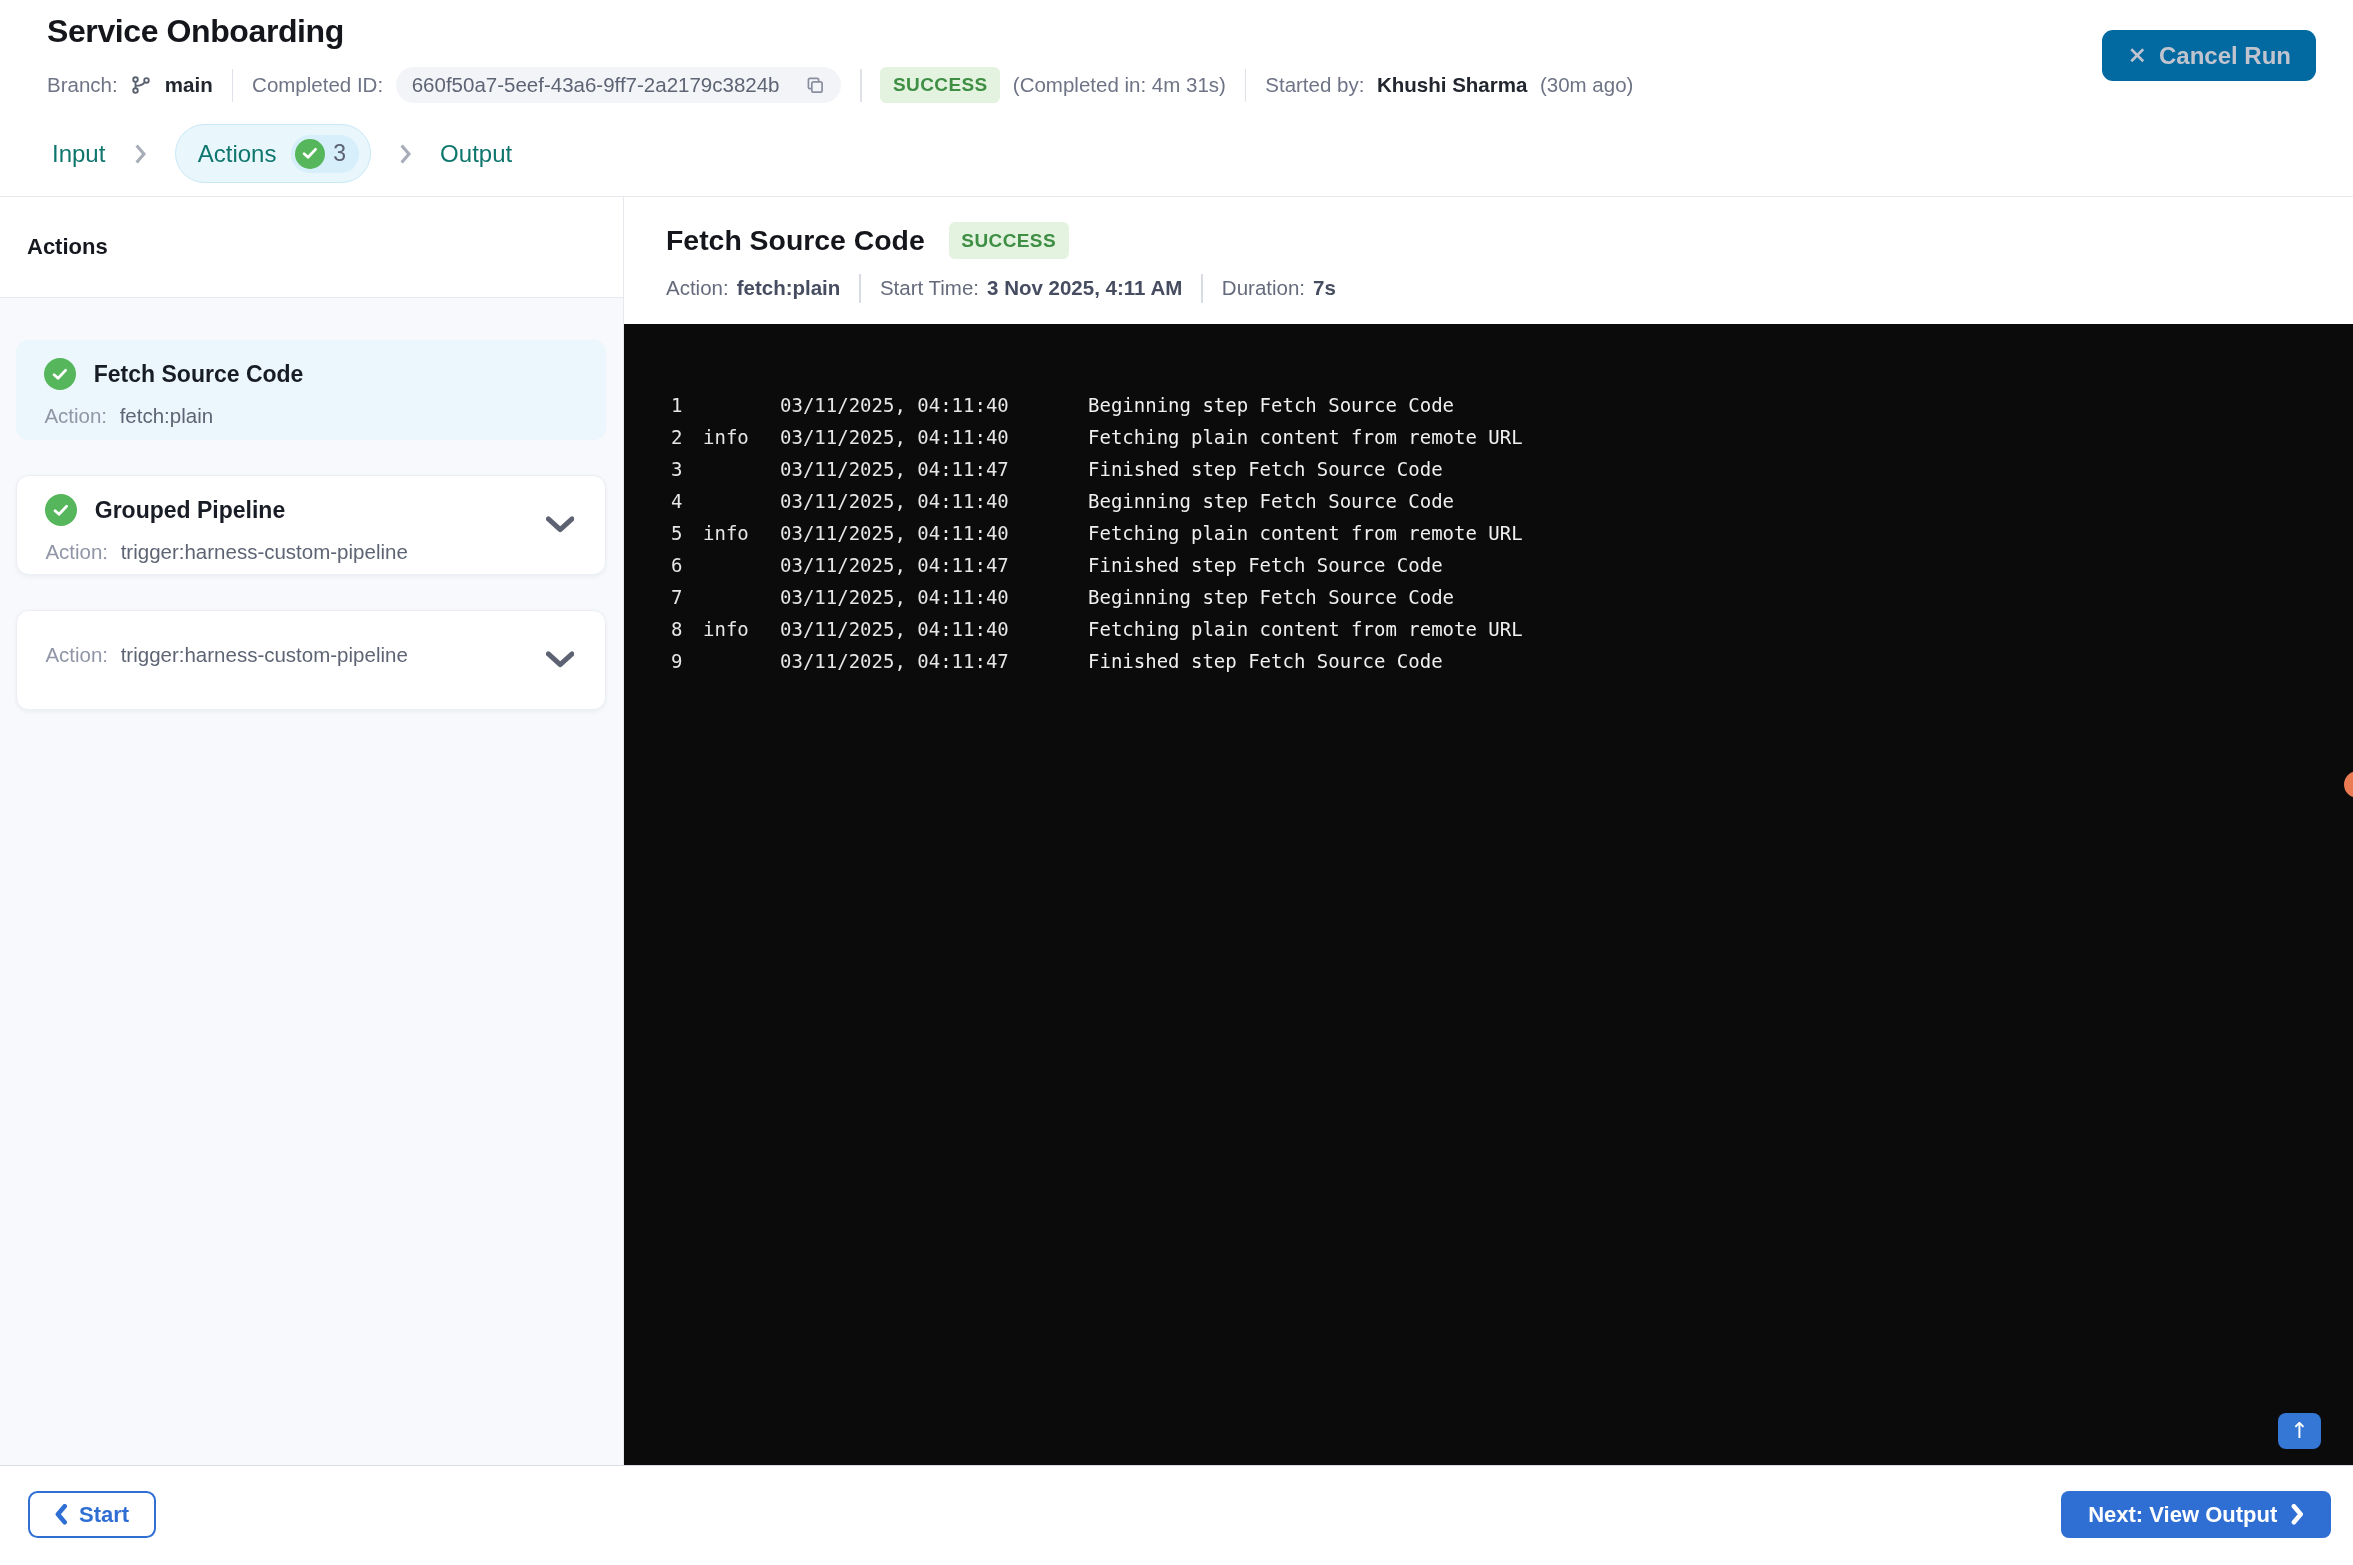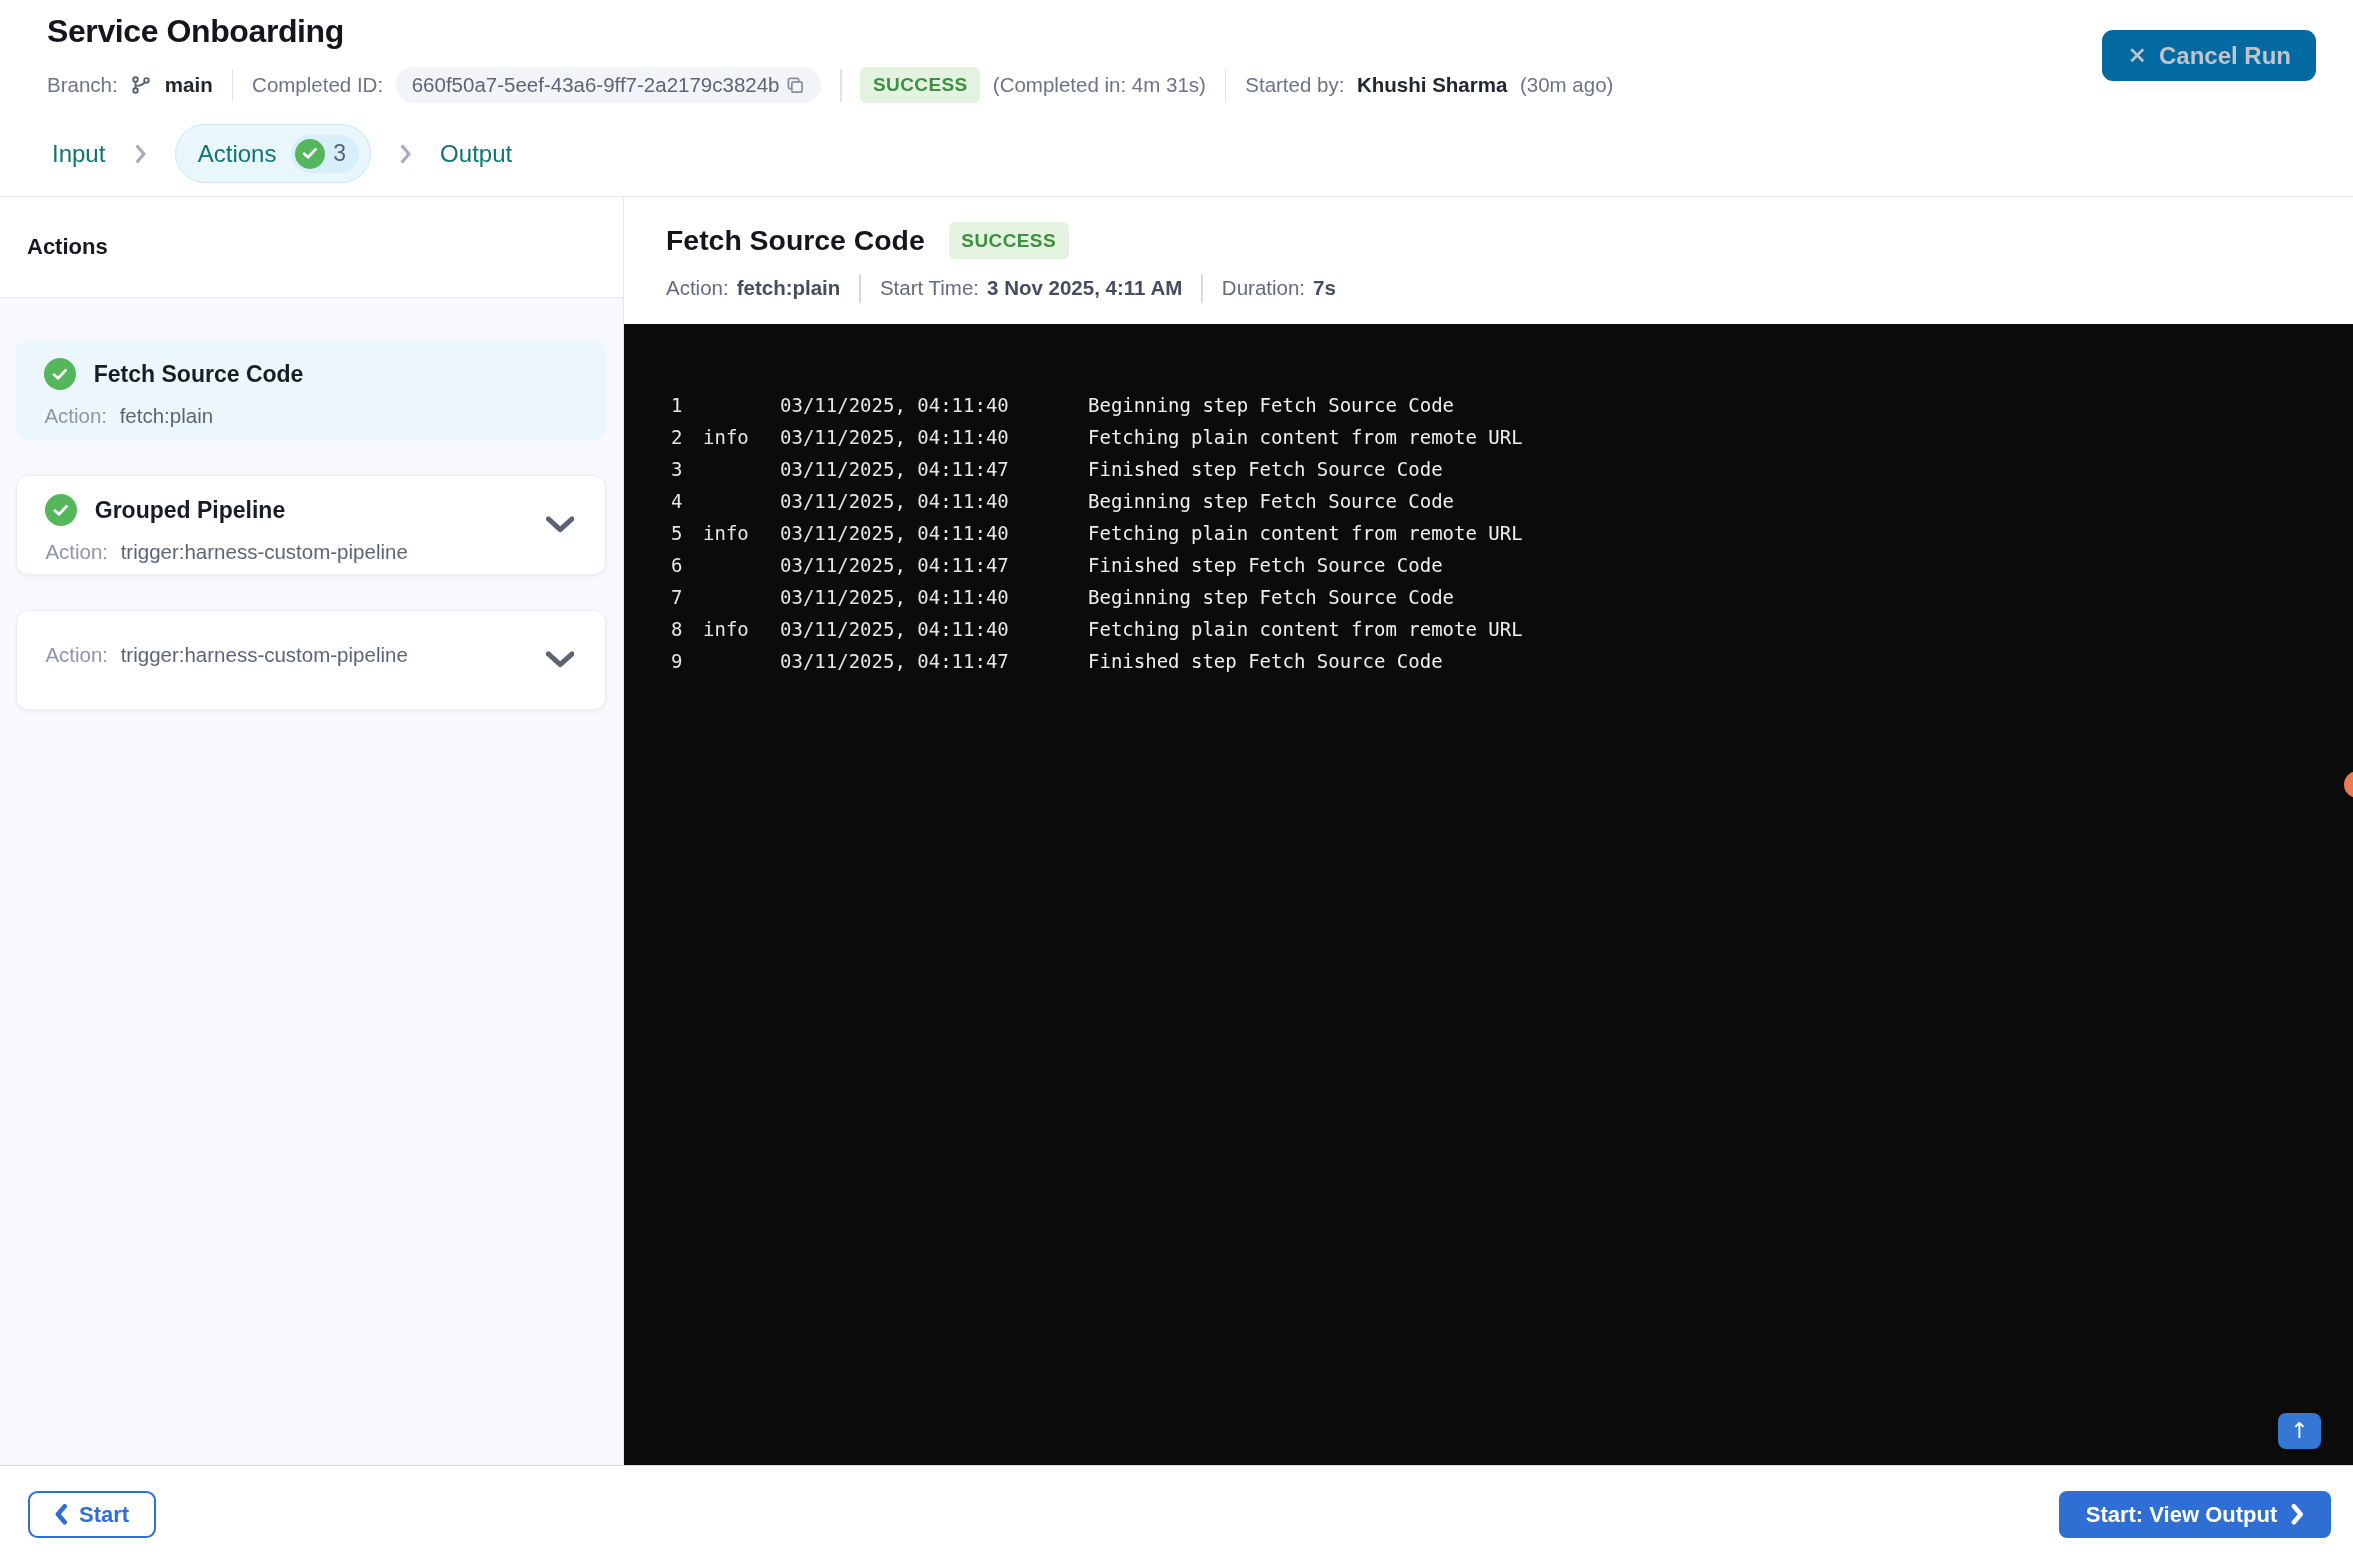--- a/index.html
+++ b/index.html
@@ -7,21 +7,21 @@
               font-family:"Liberation Sans", sans-serif; }
   .app { position:relative; width:2354px; height:1565px; display:flex; flex-direction:column; }
 
   
   .header { position:relative; height:111px; background:#fff; flex:0 0 auto; }
   .page-title { position:absolute; left:47px; top:12.6px; font-size:32px; font-weight:bold; color:#14161c; letter-spacing:-0.4px; }
   .meta-row { position:absolute; left:47px; top:66px; display:flex; align-items:center; gap:12.6px; font-size:20.5px; color:#6e7486; height:38px; }
   .vsep { width:1.6px; height:33px; background:#dfe1e8; margin:0 6.3px; }
   .strong { color:#22262f; font-weight:bold; }
   .branch-icon svg { width:22px; height:22px; stroke:#596070; fill:none; stroke-width:2; display:block; }
-  .exec-pill { display:flex; align-items:center; gap:5px; background:#f3f4f8; border-radius:789px; padding:6.3px 16px; color:#5d6474; font-size:20.5px; }
+  .exec-pill { display:flex; align-items:center; gap:25px; background:#f3f4f8; border-radius:789px; padding:6.3px 16px; color:#5d6474; font-size:20.5px; }
   .copy-icon svg { width:20.5px; height:20.5px; stroke:#8a8fa0; fill:none; stroke-width:2; display:block; }
   .badge-success { background:#e3f3df; color:#3e8e44; font-weight:bold; font-size:19px; padding:7.1px 12.6px; border-radius:6.3px; letter-spacing:0.4px; }
   .muted { color:#6e7486; }
   .cancel-btn { position:absolute; right:38px; top:30px; height:51px; display:flex; align-items:center; gap:11px;
                 background:#0369a1; border:none; border-radius:11px; padding:0 25px; color:#c0c4cf; font-size:24px; font-weight:600;
                 font-family:inherit; }
   .cancel-btn svg { width:20.5px; height:20.5px; stroke:#c0c4cf; stroke-width:3; fill:none; }
 
   
   .tabbar { height:86px; background:#fff; border-bottom:1.6px solid #e6e8ed; display:flex; align-items:center; padding-left:52px; gap:28.4px; flex:0 0 auto; }
@@ -278,21 +278,21 @@
   </div>
 
   <div class="footer">
     <button class="back-btn">
       <svg viewBox="0 0 10 18">
           <path d="M8 2 L2 9 L8 16"></path>
         </svg>
       <span>Start</span>
     </button>
     <button class="next-btn">
-      <span>Start: View Output</span>
+      <span>Next: View Output</span>
       <svg viewBox="0 0 10 18">
           <path d="M2 2 L8 9 L2 16"></path>
         </svg>
     </button>
   </div>
 
 </div>
 
 
 </body></html>

